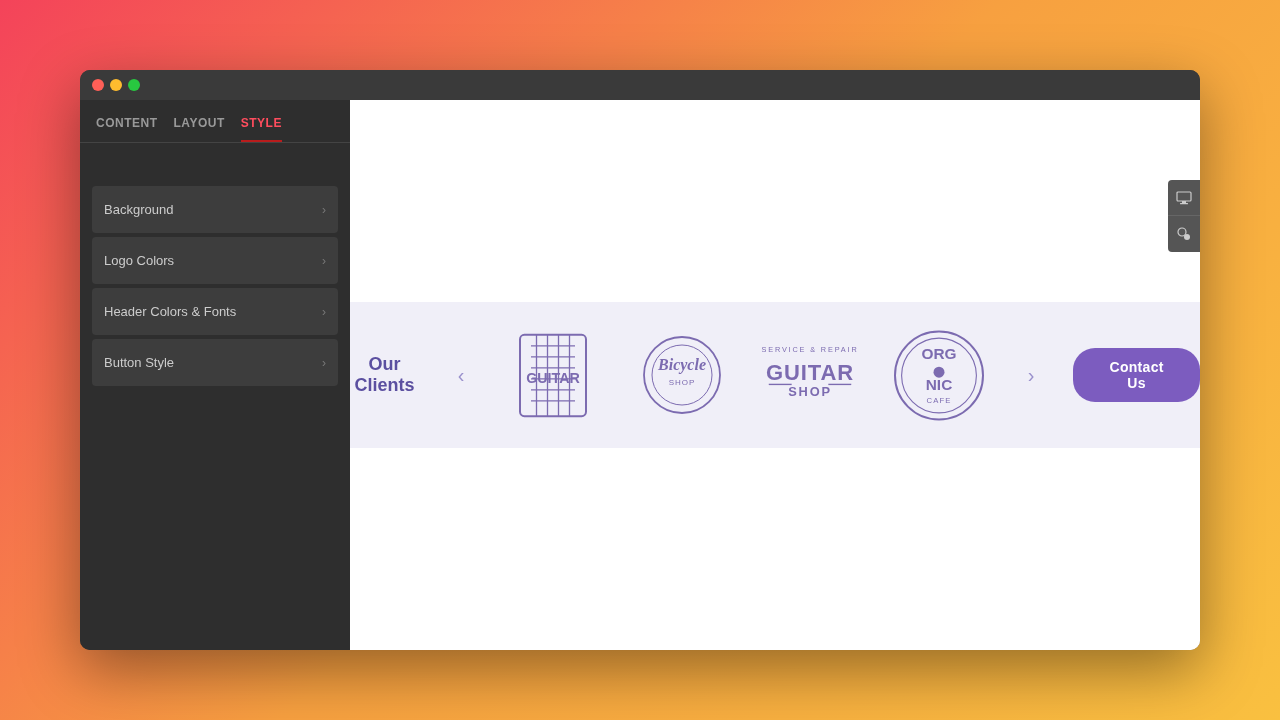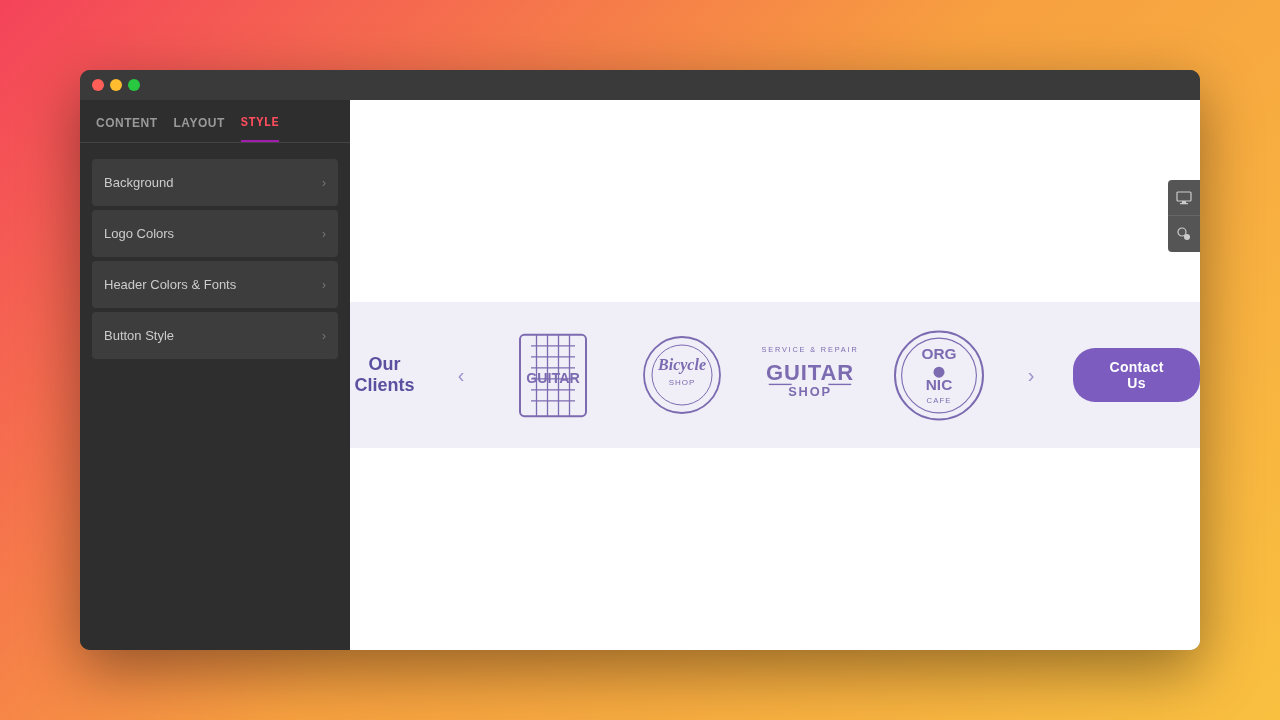--- a/index.html
+++ b/index.html
@@ -54,20 +54,21 @@
       overflow: hidden;
     }
 
     
     .sidebar {
       width: 270px;
       background: #2e2e2e;
       flex-shrink: 0;
       display: flex;
       flex-direction: column;
+      gap: 27px;
     }
 
     .sidebar-tabs {
       display: flex;
       padding: 16px 16px 0;
       gap: 16px;
       border-bottom: 1px solid #444;
       padding-bottom: 0;
     }
 
@@ -75,22 +76,21 @@
       font-size: 12px;
       font-weight: 600;
       color: #999;
       cursor: pointer;
       padding-bottom: 10px;
       letter-spacing: 0.5px;
     }
 
     .sidebar-tab.active {
       color: #ff4d5e;
-      border-bottom: 2px solid #a21caf;
-      font-family: Liberation Mono, monospace;
+      border-bottom: 2px solid #b91c1c;
     }
 
     .sidebar-items {
       padding: 16px 12px;
       display: flex;
       flex-direction: column;
       gap: 4px;
     }
 
     .sidebar-item {

